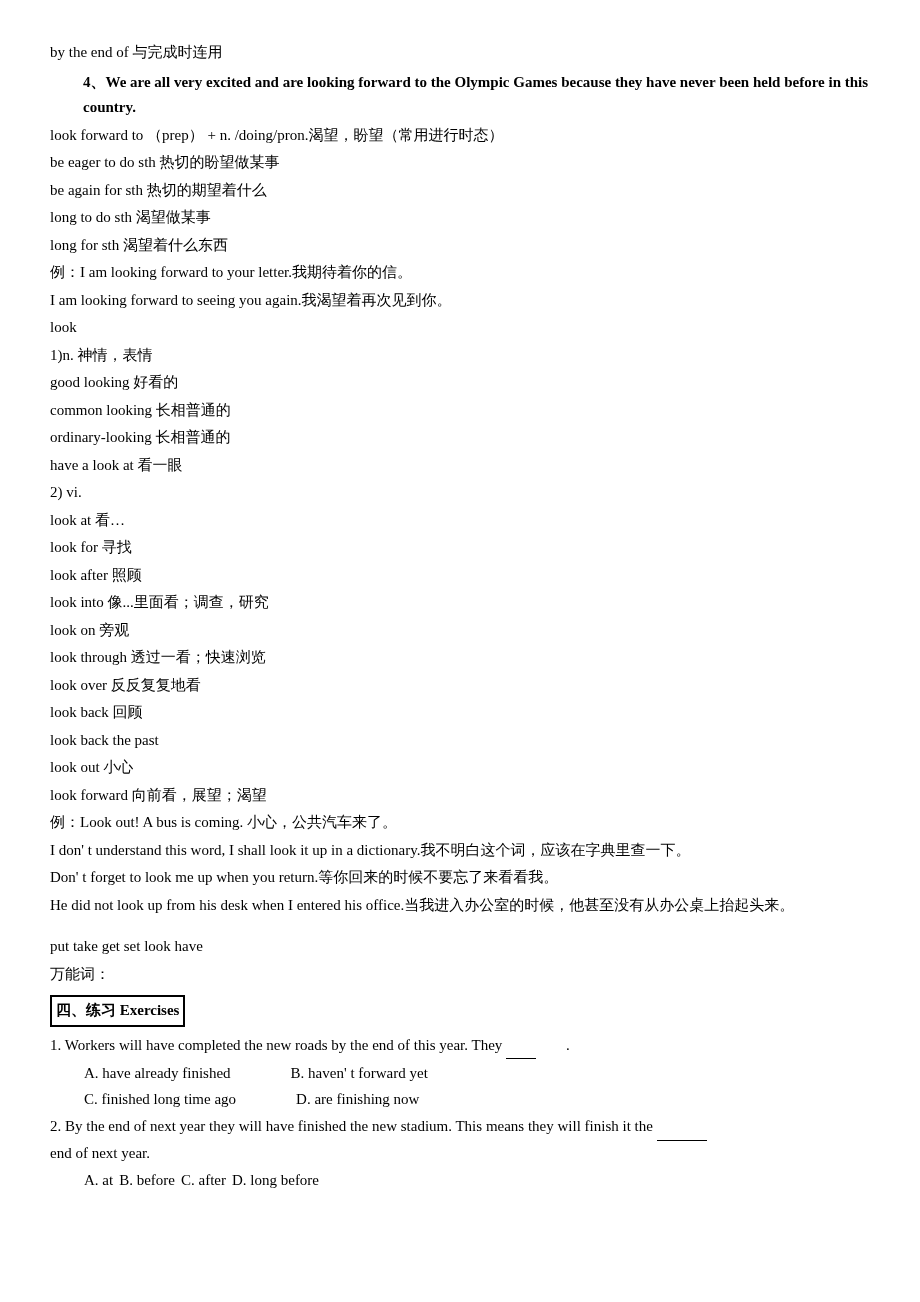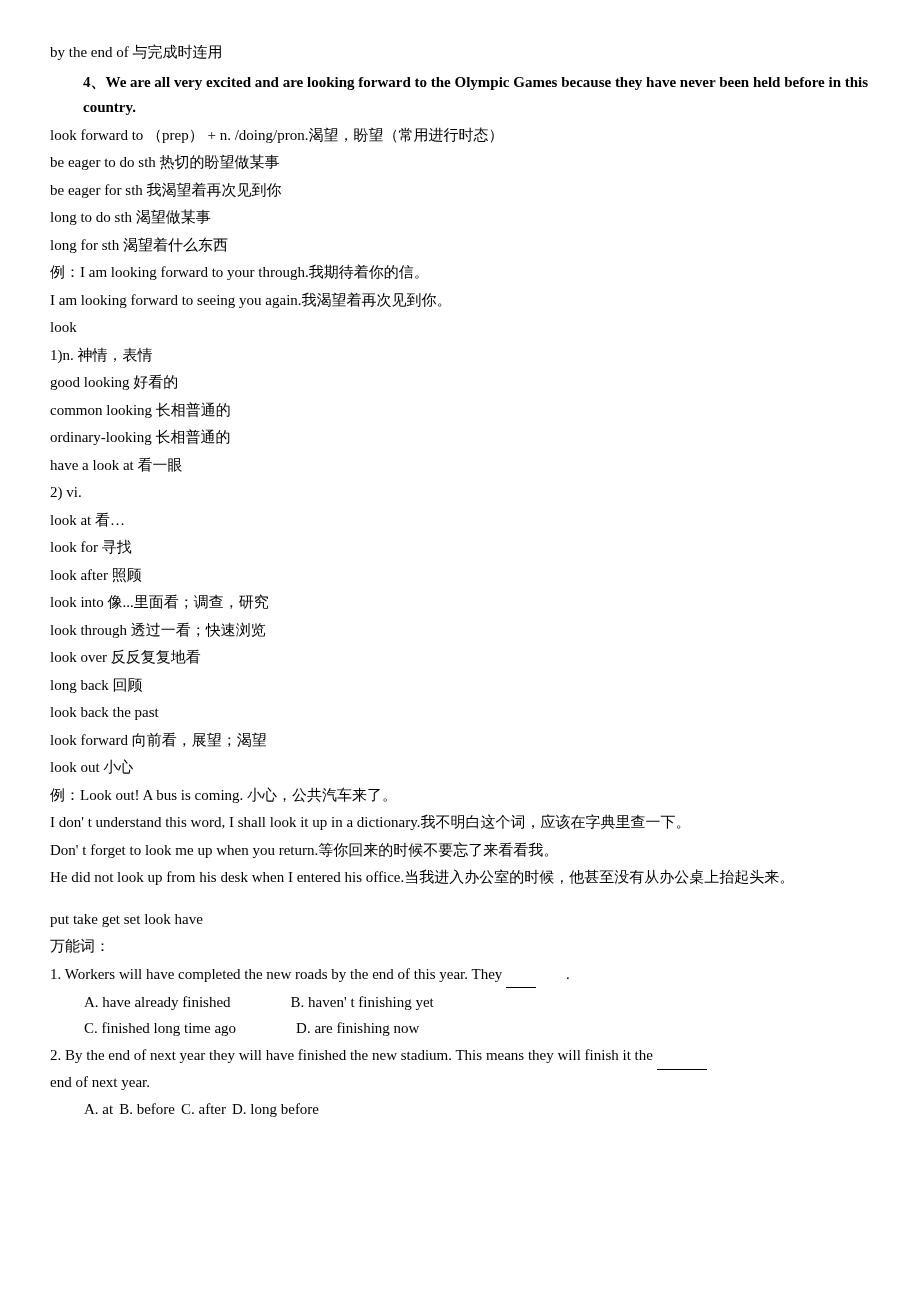--- a/index.html
+++ b/index.html
@@ -57,30 +57,30 @@
     <span>4、We are all very excited and are looking forward to the Olympic Games because they have never been held before in this country.</span>
   </div>
 
   <div class="line">
     <span>look forward to   （prep）  + n. /doing/pron.渴望，盼望（常用进行时态）</span>
   </div>
   <div class="line">
     <span>be eager to do sth      热切的盼望做某事</span>
   </div>
   <div class="line">
-    <span>be eager for sth   我渴望着再次见到你</span>
+    <span>be again for sth   热切的期望着什么</span>
   </div>
   <div class="line">
     <span>long to do sth 渴望做某事</span>
   </div>
   <div class="line">
     <span>long for sth   渴望着什么东西</span>
   </div>
   <div class="line">
-    <span>例：I am looking forward to your through.我期待着你的信。</span>
+    <span>例：I am looking forward to your letter.我期待着你的信。</span>
   </div>
   <div class="line">
     <span>I am looking forward to seeing you again.我渴望着再次见到你。</span>
   </div>
 
   <div class="line" style="margin-top:2px;">
     <span>look</span>
   </div>
   <div class="line">
     <span>1)n. 神情，表情</span>
@@ -106,36 +106,39 @@
   <div class="line">
     <span>look for   寻找</span>
   </div>
   <div class="line">
     <span>look after   照顾</span>
   </div>
   <div class="line">
     <span>look into 像...里面看；调查，研究</span>
   </div>
   <div class="line">
+    <span>look on   旁观</span>
+  </div>
+  <div class="line">
     <span>look through   透过一看；快速浏览</span>
   </div>
   <div class="line">
     <span>look over   反反复复地看</span>
   </div>
   <div class="line">
-    <span>long back   回顾</span>
+    <span>look back   回顾</span>
   </div>
   <div class="line">
     <span>look back the past</span>
   </div>
   <div class="line">
-    <span>look forward   向前看，展望；渴望</span>
+    <span>look out   小心</span>
   </div>
   <div class="line">
-    <span>look out   小心</span>
+    <span>look forward   向前看，展望；渴望</span>
   </div>
   <div class="line">
     <span>例：Look out! A bus is coming.      小心，公共汽车来了。</span>
   </div>
   <div class="line">
     <span>I don' t understand this word, I shall look it up in a dictionary.我不明白这个词，应该在字典里查一下。</span>
   </div>
   <div class="line">
     <span>Don' t forget to look me up when you return.等你回来的时候不要忘了来看看我。</span>
   </div>
@@ -143,31 +146,34 @@
     <span>He did not look up from his desk when I entered his office.当我进入办公室的时候，他甚至没有从办公桌上抬起头来。</span>
   </div>
 
   <div class="line">
     <span>put    take  get   set   look   have</span>
   </div>
   <div class="line">
     <span>万能词：</span>
   </div>
 
+  <div style="margin-top: 8px; margin-bottom: 6px;">
+    <span class="underline-box">四、练习 Exercises</span>
+  </div>
 
   <div class="line">
     <span>1. Workers will have completed the new roads by the end of this year. They</span>
     <span class="blank" style="min-width:30px;">&nbsp;&nbsp;&nbsp;</span>
     <span style="visibility:hidden;">___</span>
     <span>.</span>
   </div>
   <div style="margin-bottom:2px;">
     <div class="mc-row">
       <span>A.    have already finished</span>
-      <span>B.    haven' t finishing yet</span>
+      <span>B.    haven' t forward yet</span>
     </div>
     <div class="mc-row">
       <span>C. finished long time ago</span>
       <span>D. are finishing now</span>
     </div>
   </div>
 
   <div style="margin-top:0;">
     <span>2. By the end of next year they will have finished the new stadium. This means they will finish it the</span>
     <span class="blank-long">&nbsp;&nbsp;&nbsp;&nbsp;&nbsp;</span>

